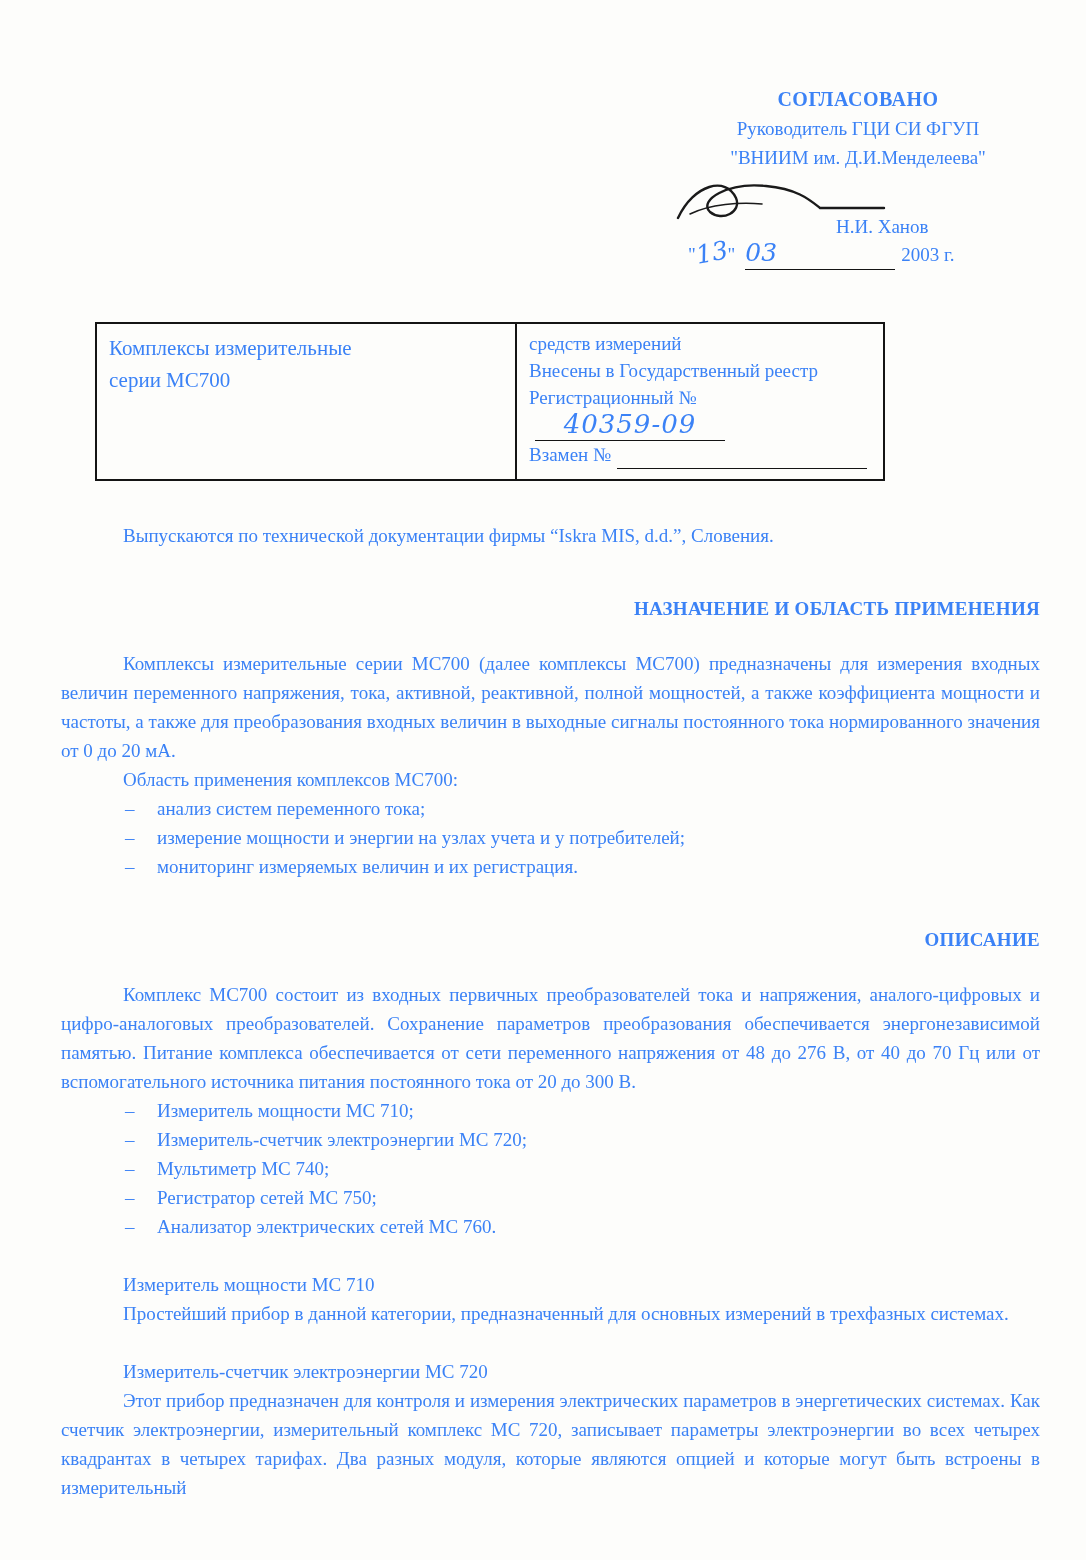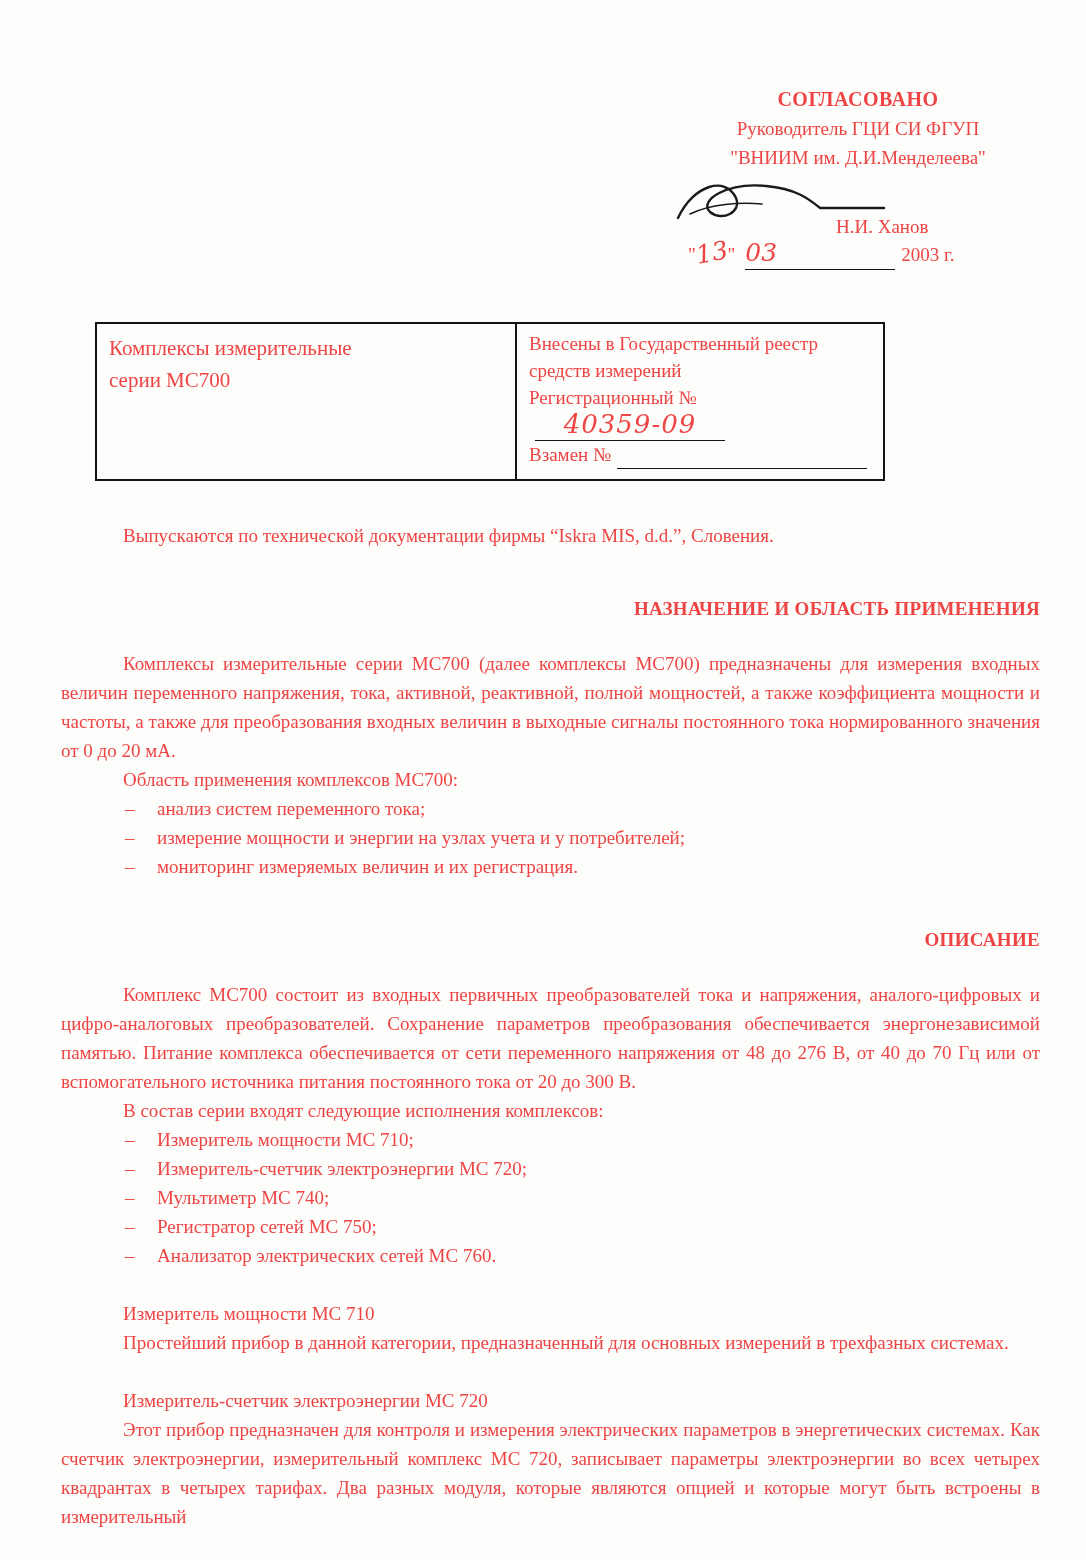--- a/index.html
+++ b/index.html
@@ -2,21 +2,21 @@
 <html><head>
 <meta charset="utf-8">
 <style>
   html, body { margin: 0; padding: 0; background: #e8e8e6; }
   .page {
     position: relative;
     width: 1086px;
     height: 1560px;
     margin: 0 auto;
     background: #fdfdfb;
-    color: #ef4444;
+    color: #3b82f6;
     font-family: "Liberation Serif", "DejaVu Serif", serif;
     font-size: 19px;
     line-height: 29px;
     overflow: hidden;
   }
   .content { padding: 0 46px 0 61px; }
 
   
   .approval {
     width: 340px;
@@ -118,22 +118,22 @@
   </div>
 
   <div class="content">
 
     <div class="reg-table">
       <div class="reg-left">
         <div>Комплексы измерительные</div>
         <div>серии МС700</div>
       </div>
       <div class="reg-right">
+        <div>средств измерений</div>
         <div>Внесены в Государственный реестр</div>
-        <div>средств измерений</div>
         <div>
           <span>Регистрационный №</span><span class="reg-num-line"><span class="hand-reg">40359-09</span></span>
         </div>
         <div>
           <span>Взамен №</span><span class="blank-line">&nbsp;</span>
         </div>
       </div>
     </div>
 
     <p class="issued">Выпускаются по технической документации фирмы “Iskra MIS, d.d.”, Словения.</p>
@@ -149,21 +149,20 @@
       <span class="dash">–</span>
       <span>измерение мощности и энергии на узлах учета и у потребителей;</span>
     </div>
     <div class="bullet">
       <span class="dash">–</span>
       <span>мониторинг измеряемых величин и их регистрация.</span>
     </div>
 
     <h2 class="sect">ОПИСАНИЕ</h2>
     <p class="para">Комплекс МС700 состоит из входных первичных преобразователей тока и напряжения, аналого-цифровых и цифро-аналоговых преобразователей. Сохранение параметров преобразования обеспечивается энергонезависимой памятью. Питание комплекса обеспечивается от сети переменного напряжения от 48 до 276 В, от 40 до 70 Гц или от вспомогательного источника питания постоянного тока от 20 до 300 В.</p>
-    <p class="lead">В состав серии входят следующие исполнения комплексов:</p>
     <div class="bullet">
       <span class="dash">–</span>
       <span>Измеритель мощности МС 710;</span>
     </div>
     <div class="bullet">
       <span class="dash">–</span>
       <span>Измеритель-счетчик электроэнергии МС 720;</span>
     </div>
     <div class="bullet">
       <span class="dash">–</span>

